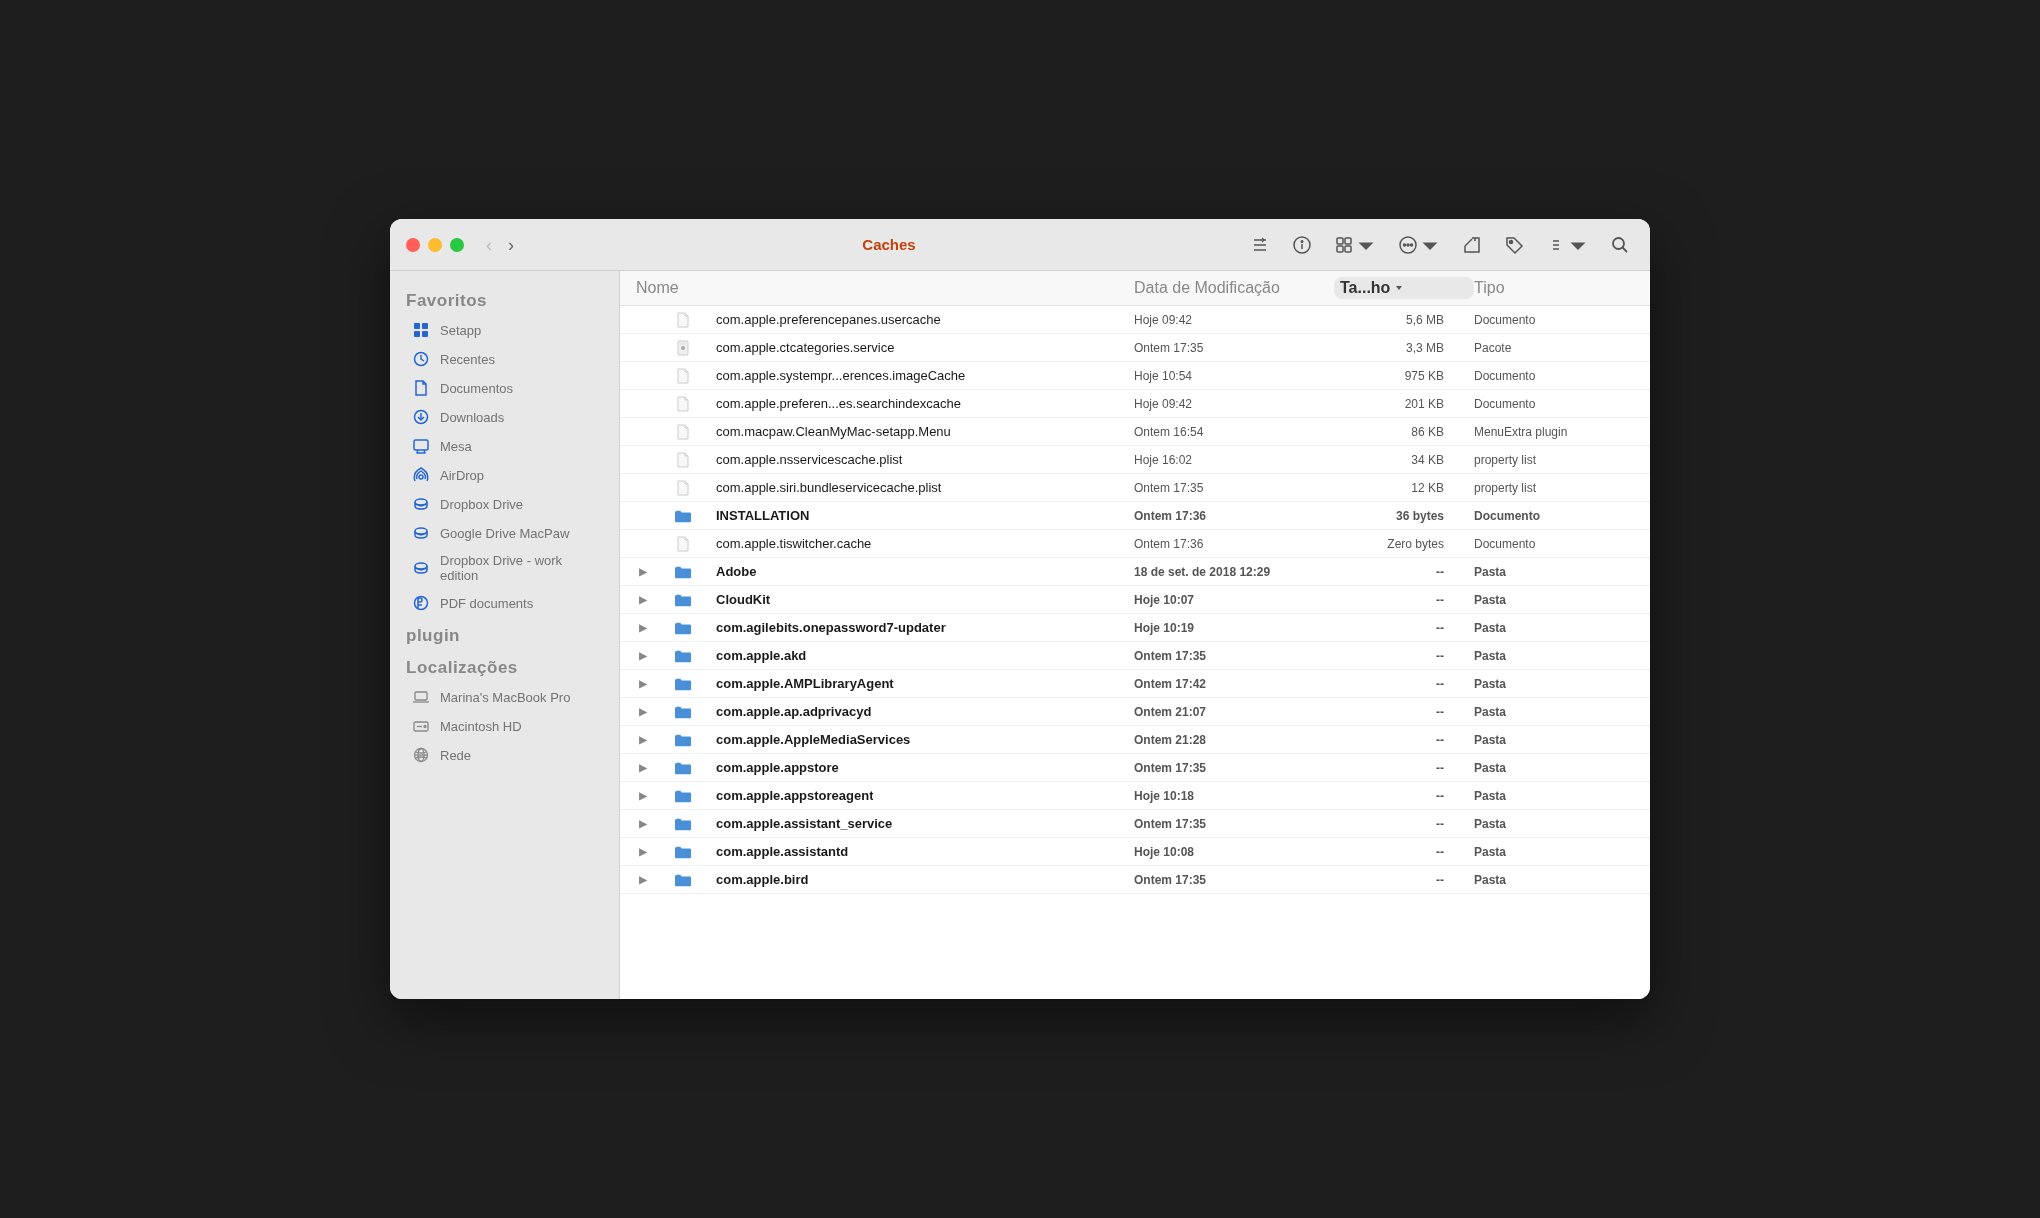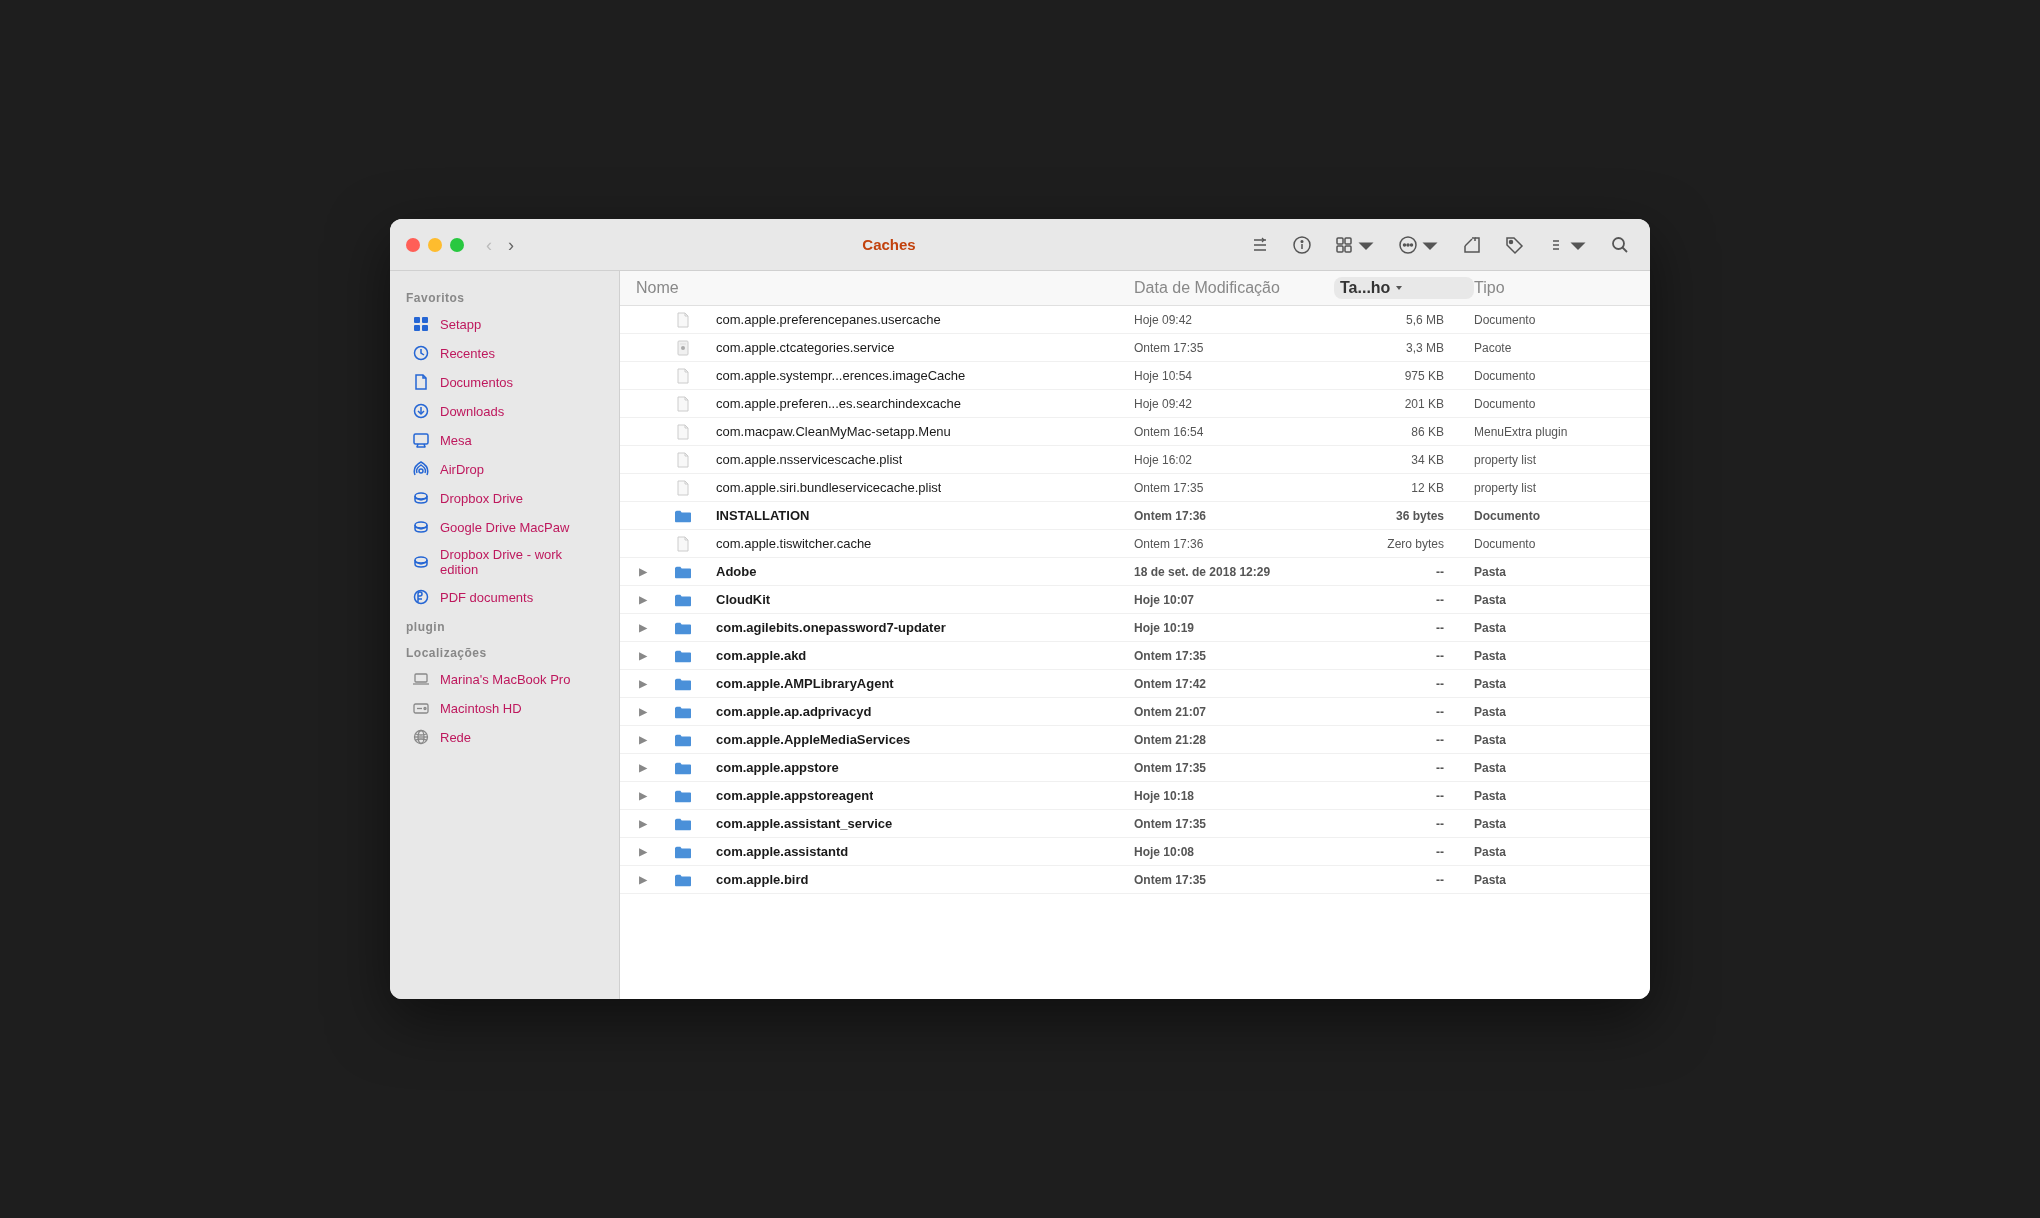--- a/index.html
+++ b/index.html
@@ -90,34 +90,34 @@
     }
     .sidebar {
       width: 230px;
       background: #e8e8e8;
       border-right: 1px solid #d0d0d0;
       overflow-y: auto;
       padding: 12px 0;
       flex-shrink: 0;
     }
     .sidebar-section-label {
-      font-size: 12px;
+      font-size: 17px;
       font-weight: 600;
       color: #888;
       padding: 8px 16px 4px;
       letter-spacing: 0.5px;
     }
     .sidebar-item {
       display: flex;
       align-items: center;
       gap: 10px;
       padding: 5px 16px;
       cursor: pointer;
       font-size: 13px;
-      color: #be185d;
+      color: #737373;
       border-radius: 6px;
       margin: 1px 6px;
     }
     .sidebar-icon {
       width: 18px;
       height: 18px;
       display: flex;
       align-items: center;
       justify-content: center;
       color: #2566d4;

